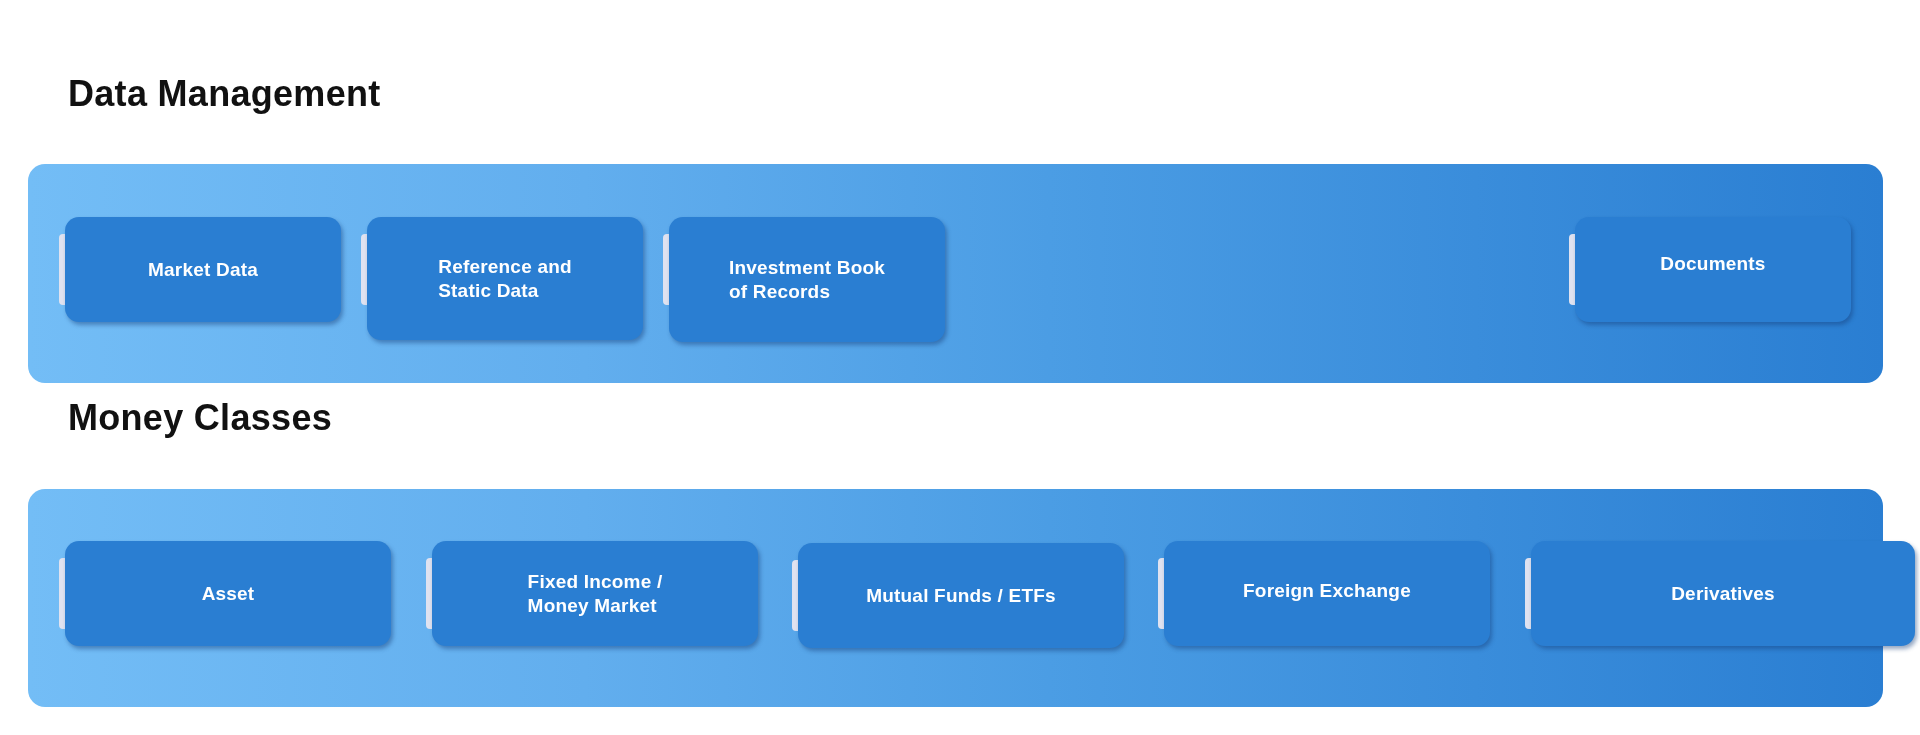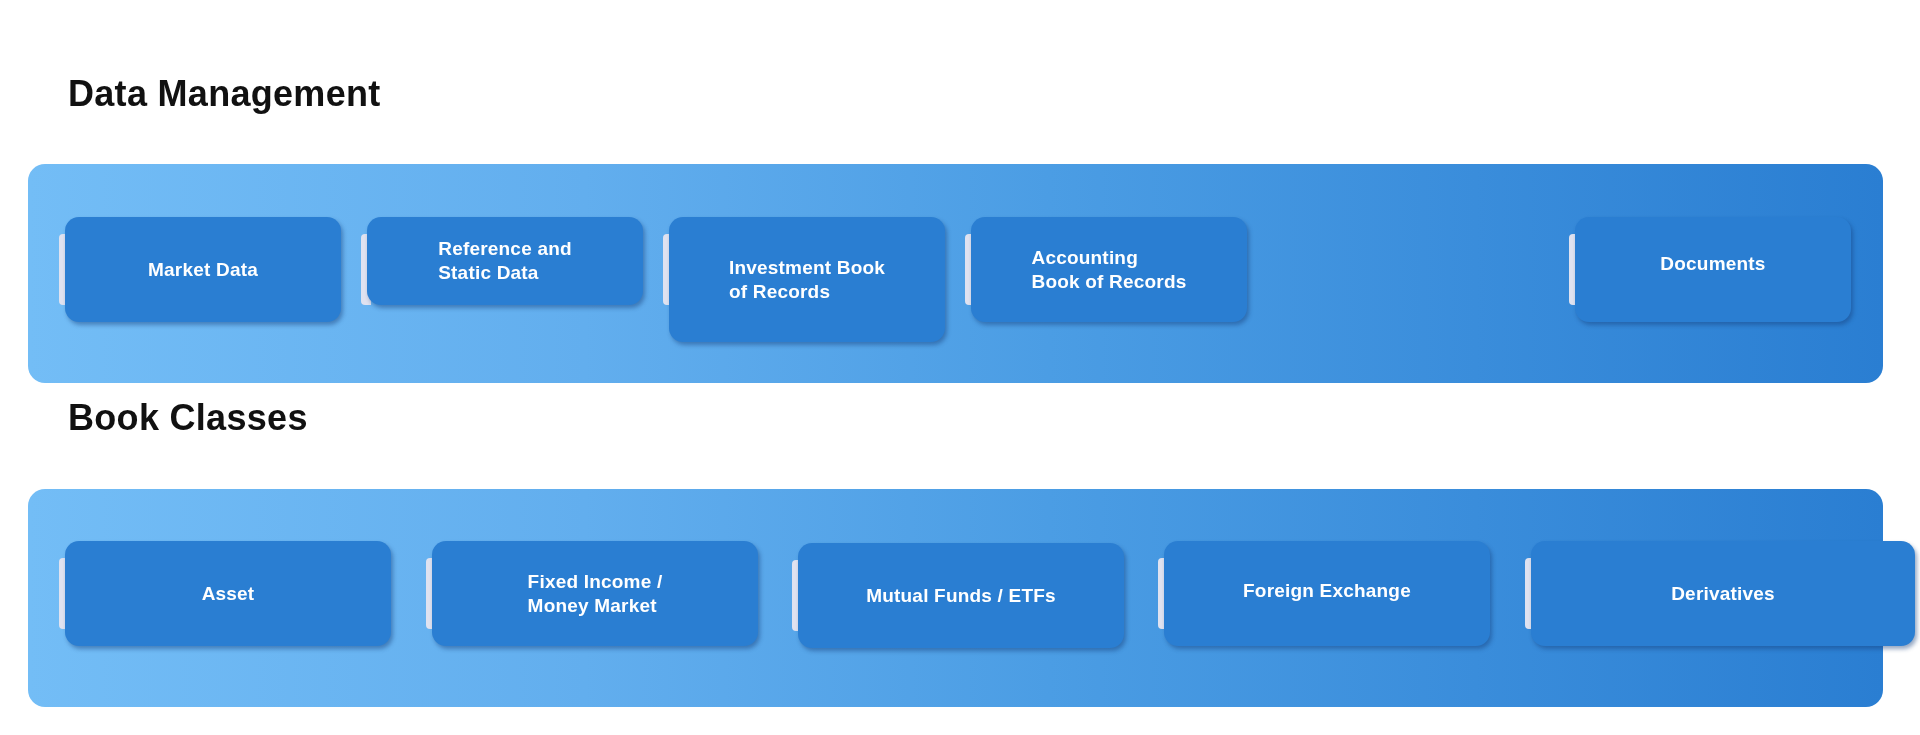--- a/index.html
+++ b/index.html
@@ -44,50 +44,43 @@
 
 <h2 id="title-dm" class="section-title">Data Management</h2>
 
 <div id="panel-dm" class="panel">
   <div class="card-wrap" style="left:37px; top:53px; width:276px; height:105px;">
     <div class="tab"></div>
     <div class="card">
       <span class="card-label center">Market Data</span>
     </div>
   </div>
-  <div class="card-wrap" style="left:339px; top:53px; width:276px; height:88px;text-decoration:underline;">
+  <div class="card-wrap" style="left:339px; top:53px; width:276px; height:123px;text-decoration:underline;">
     <div class="tab"></div>
     <div class="card">
       <span class="card-label">Reference and
 Static Data</span>
     </div>
   </div>
   <div class="card-wrap" style="left:641px; top:53px; width:276px; height:125px;">
     <div class="tab"></div>
     <div class="card">
       <span class="card-label">Investment Book
 of Records</span>
     </div>
   </div>
-  <div class="card-wrap" style="left:943px; top:53px; width:276px; height:105px;">
-    <div class="tab"></div>
-    <div class="card">
-      <span class="card-label">Accounting
-Book of Records</span>
-    </div>
-  </div>
   <div class="card-wrap" style="left:1547px; top:53px; width:276px; height:105px;">
     <div class="tab"></div>
     <div class="card" style="padding-bottom:12px; box-sizing:border-box;">
       <span class="card-label center">Documents</span>
     </div>
   </div>
 </div>
 
-<h2 id="title-ac" class="section-title">Book Classes</h2>
+<h2 id="title-ac" class="section-title">Money Classes</h2>
 
 <div id="panel-ac" class="panel">
   <div class="card-wrap" style="left:37px; top:52px; width:326px; height:105px;">
     <div class="tab"></div>
     <div class="card">
       <span class="card-label center">Asset</span>
     </div>
   </div>
   <div class="card-wrap" style="left:404px; top:52px; width:326px; height:105px;">
     <div class="tab"></div>

